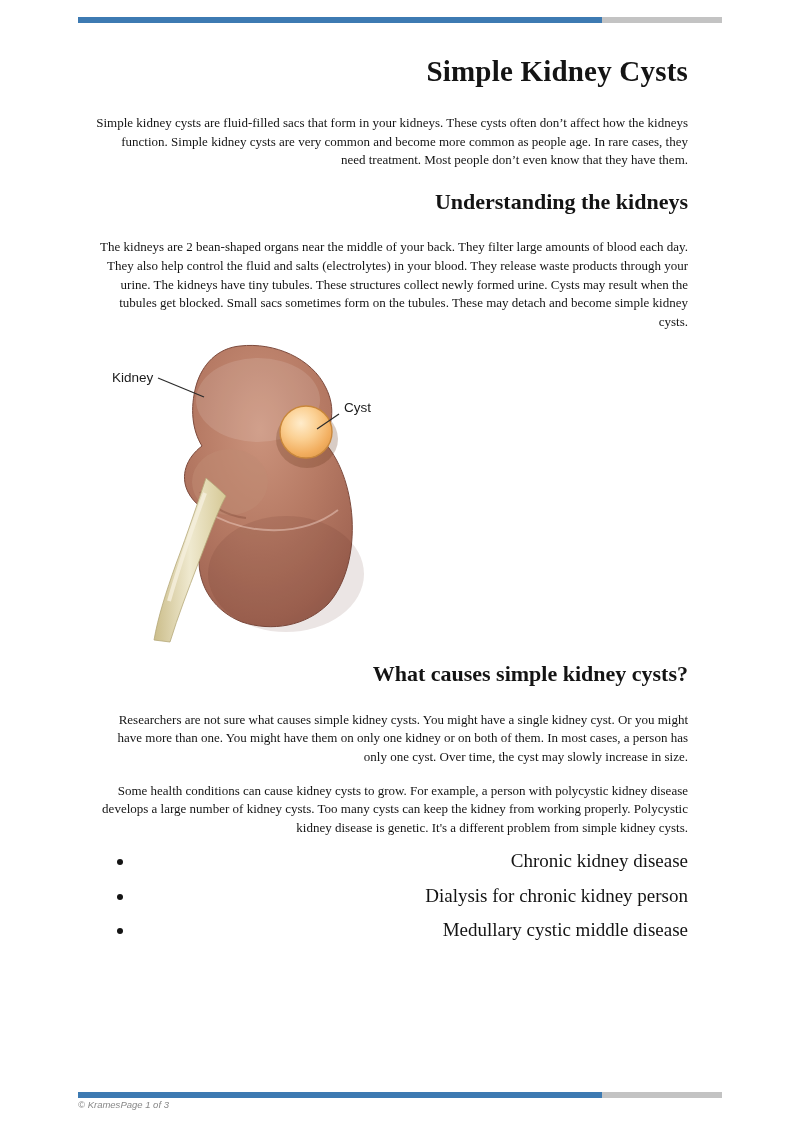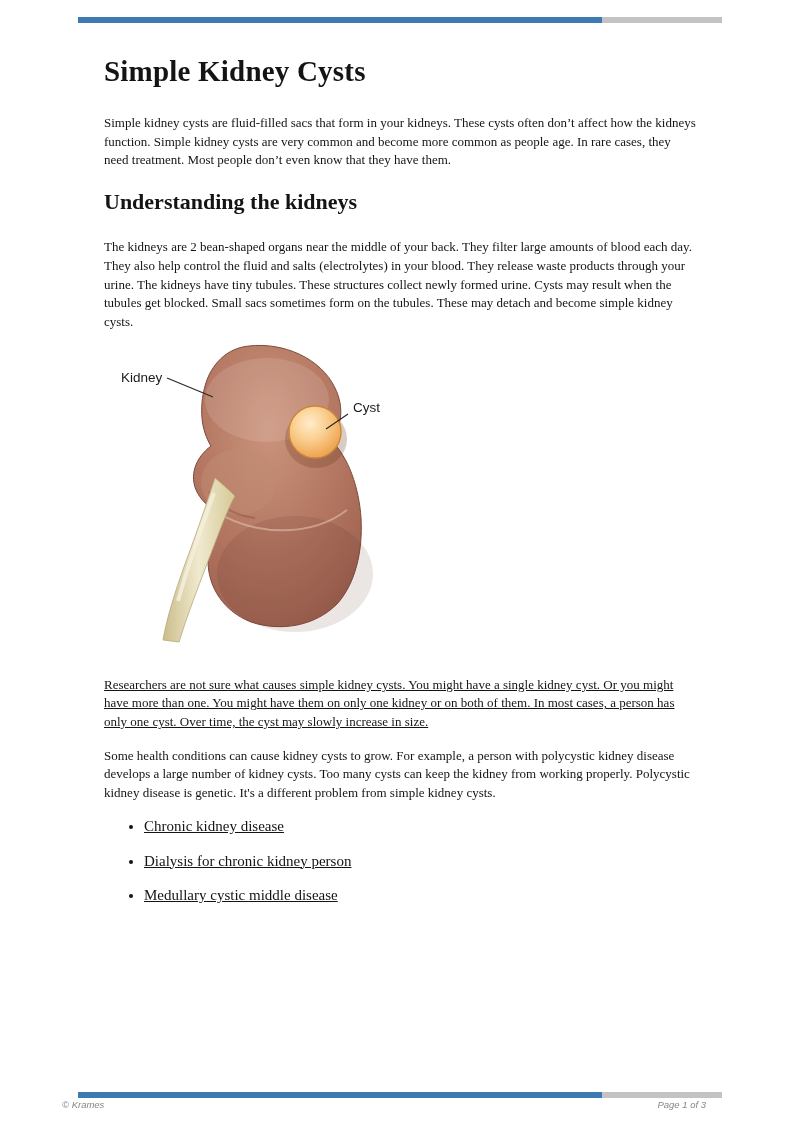--- a/index.html
+++ b/index.html
@@ -14,60 +14,60 @@
   .rule {
     position:absolute; left:78px; width:644px; height:6px;
     display:flex;
   }
   .rule .seg-blue { width:524px; height:100%; background:#3d7ab2; }
   .rule .seg-gray { flex:1; height:100%; background:#c3c3c3; }
   .rule.top { top:17px; }
   .rule.bottom { top:1092px; }
 
   .content {
-    position:absolute; left:104px; top:0; width:593px;
+    position:absolute; left:95px; top:0; width:593px;text-align:right;
   }
   h1 {
     margin:55px 0 0 0;
     font-size:29px; line-height:32px; font-weight:bold;
     letter-spacing:0.2px;
   }
   h2 {
     margin:0; font-size:22px; line-height:26px; font-weight:bold;
   }
   .h2-1 { margin-top:19px; }
   .h2-2 { margin-top:17px; }
   p {
     margin:0; font-size:13px; line-height:18.7px;
   }
   .p-intro  { margin-top:27px; }
   .p-body1  { margin-top:23px; }
-  .p-para1  { margin-top:32px;text-decoration:underline; }
+  .p-para1  { margin-top:24px; }
   .p-para2  { margin-top:15px; }
   .p-para3  { margin-top:14px; }
   ul.cond-list {
     margin:14px 0 0 0; padding:0 0 0 40px;
-    font-size:15px; line-height:18.7px;text-decoration:underline;
+    font-size:19px; line-height:18.7px;
   }
   ul.cond-list li { margin-bottom:16px; }
 
   .figure {
     margin:10px 0 0 13px;
     width:320px; height:302px;
     position:relative;
   }
   .figure svg { display:block; }
   .fig-label {
     font-family:"Liberation Sans", sans-serif;
     font-size:13.5px; fill:#1b1b1b;
   }
 
   .footer-meta {
-    position:absolute; left:62px; top:1099px; width:644px;
-    display:flex; justify-content:space-between;
+    position:absolute; left:78px; top:1099px; width:644px;
+    display:flex; justify-content:flex-start;
     font-family:"Liberation Sans", sans-serif;
     font-style:italic; font-size:9.5px; color:#878787;
   }
 </style>
 </head>
 <body>
 
 <div class="rule top">
   <div class="seg-blue"></div>
   <div class="seg-gray"></div>
@@ -138,20 +138,21 @@
            C 111,147 104,141 98,136 Z" fill="url(#gUr)" stroke="#b5a878" stroke-width="0.8"></path>
       <path d="M 97,151 C 86,181 73,217 61,259" fill="none" stroke="#f4efdc" stroke-width="4" opacity="0.85"></path>
 
       <text class="fig-label" x="4" y="40">Kidney</text>
       <path d="M 50,36 L 96,55" stroke="#2a2a2a" stroke-width="1.2" fill="none"></path>
       <text class="fig-label" x="236" y="70">Cyst</text>
       <path d="M 231,72 L 209,87" stroke="#2a2a2a" stroke-width="1.2" fill="none"></path>
     </svg>
   </div>
 
+  <h2 class="h2-2">What causes simple kidney cysts?</h2>
 
   <p class="p-para1">Researchers are not sure what causes simple kidney cysts. You might have a single kidney cyst. Or you might have more than one. You might have them on only one kidney or on both of them. In most cases, a person has only one cyst. Over time, the cyst may slowly increase in size.</p>
   <p class="p-para2">Some health conditions can cause kidney cysts to grow. For example, a person with polycystic kidney disease develops a large number of kidney cysts. Too many cysts can keep the kidney from working properly. Polycystic kidney disease is genetic. It's a different problem from simple kidney cysts.</p>
 
   <ul class="cond-list">
     <li>Chronic kidney disease</li>
     <li>Dialysis for chronic kidney person</li>
     <li>Medullary cystic middle disease</li>
   </ul>
 </div>

